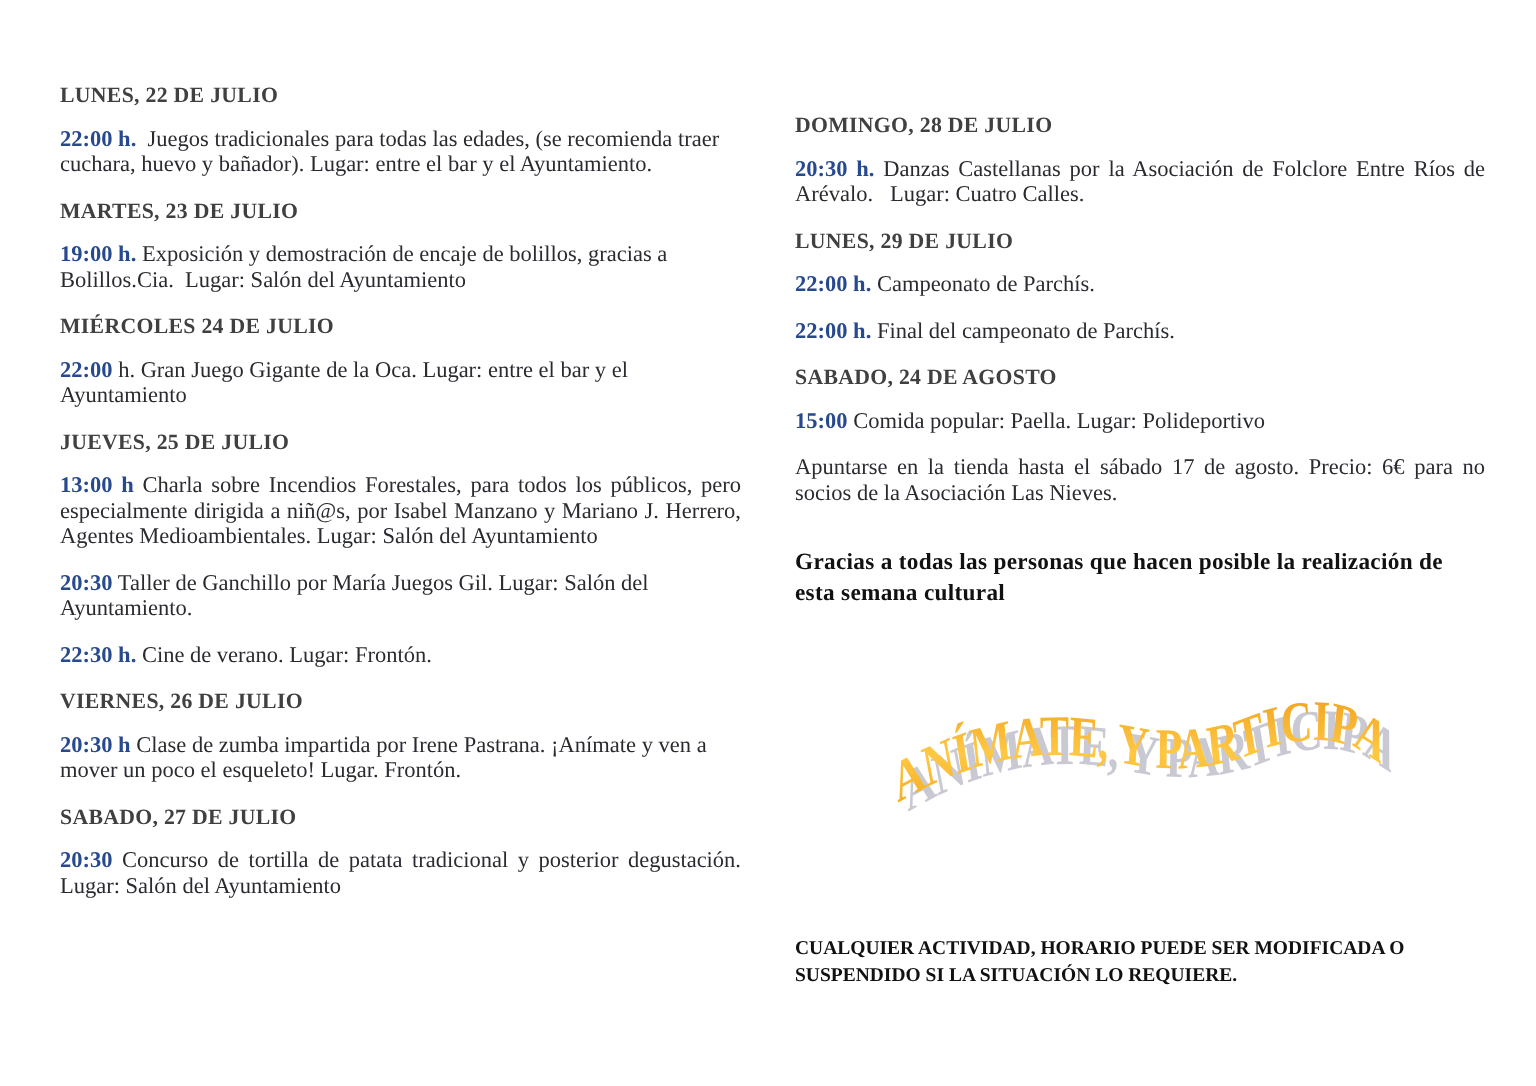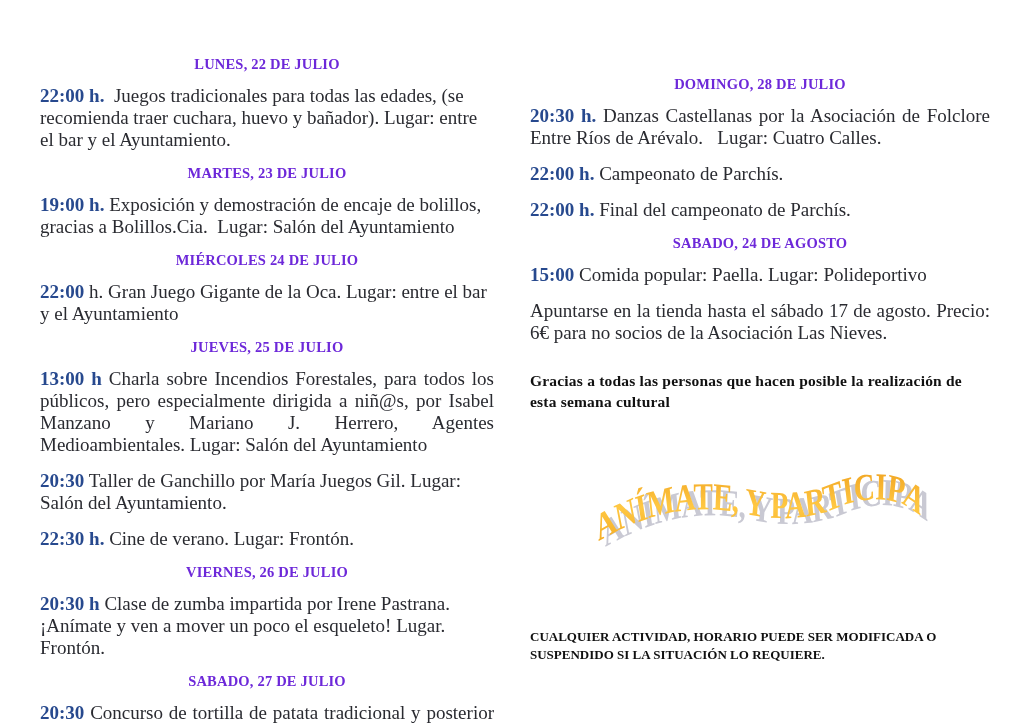--- a/index.html
+++ b/index.html
@@ -1,23 +1,23 @@
 <!DOCTYPE html>
 <html><head>
 <meta charset="utf-8">
 <style>
   html,body{margin:0;padding:0;background:#ffffff;}
   .page{position:relative;width:1024px;height:724px;background:#ffffff;overflow:hidden;
         font-family:"Liberation Serif","DejaVu Serif",serif;}
   .col{position:absolute;}
   .col-left{left:40px;top:56px;width:454px;}
   .col-right{left:530px;top:76px;width:460px;}
-  .day{font-size:14.5px;font-weight:bold;text-align:center;color:#6d28d9;
+  .day{font-size:14.5px;font-weight:bold;text-align:left;color:#404040;
        margin:0 0 12px 0;letter-spacing:.2px;}
-  .event{font-size:19px;line-height:22px;color:#2a2b31;margin:0 0 14px 0;white-space:pre-wrap;}
+  .event{font-size:15px;line-height:17px;color:#2a2b31;margin:0 0 14px 0;white-space:pre-wrap;}
   .event .time{color:#27498e;font-weight:bold;}
   .just{text-align:justify;}
   .thanks{font-weight:bold;color:#111111;text-align:left;font-size:15.5px;line-height:21px;
           margin:26px 0 0 0;letter-spacing:.2px;}
   .wordart-wrap{margin-top:40px;text-align:center;}
   .disclaimer{font-size:13px;font-weight:bold;color:#111111;line-height:18px;
               margin:28px 0 4px 0;width:434px;}
 </style>
 </head>
 <body>
@@ -43,20 +43,21 @@
     <p class="event"><b class="time">20:30 h</b><span> Clase de zumba impartida por Irene Pastrana. ¡Anímate y ven a mover un poco el esqueleto! Lugar. Frontón.</span></p>
 
     <h3 class="day">SABADO, 27 DE JULIO</h3>
     <p class="event just"><b class="time">20:30</b><span> Concurso de tortilla de patata tradicional y posterior degustación. Lugar: Salón del Ayuntamiento</span></p>
   </div>
 
   <div class="col col-right">
     <h3 class="day">DOMINGO, 28 DE JULIO</h3>
     <p class="event just"><b class="time">20:30 h.</b><span> Danzas Castellanas por la Asociación de Folclore Entre Ríos de Arévalo.   Lugar: Cuatro Calles.</span></p>
 
+    <h3 class="day">LUNES, 29 DE JULIO</h3>
     <p class="event"><b class="time">22:00 h.</b><span> Campeonato de Parchís.</span></p>
 
     <p class="event"><b class="time">22:00 h.</b><span> Final del campeonato de Parchís.</span></p>
 
     <h3 class="day">SABADO, 24 DE AGOSTO</h3>
     <p class="event"><b class="time">15:00</b><span> Comida popular: Paella. Lugar: Polideportivo</span></p>
 
     <p class="event just"><span>Apuntarse en la tienda hasta el sábado 17 de agosto. Precio: 6€ para no socios de la Asociación Las Nieves.</span></p>
 
     <p class="thanks">Gracias a todas las personas que hacen posible la realización de esta semana cultural</p>

